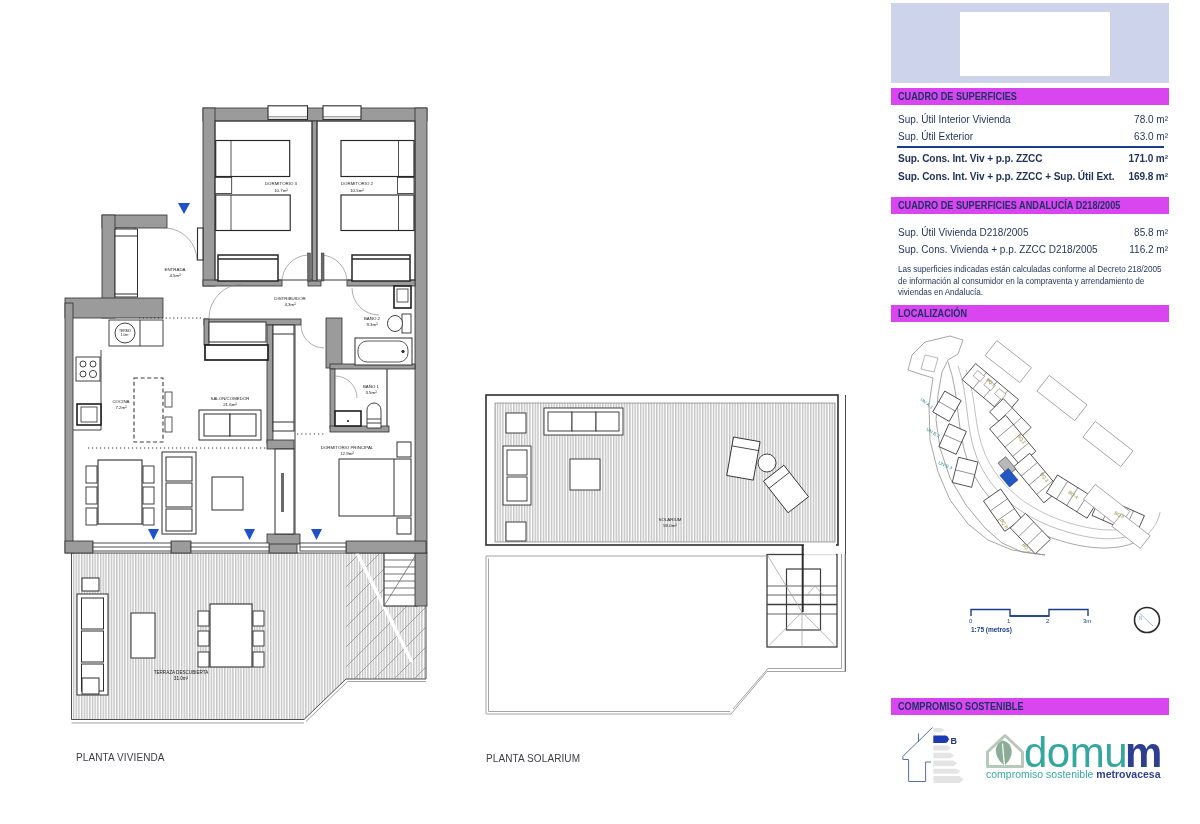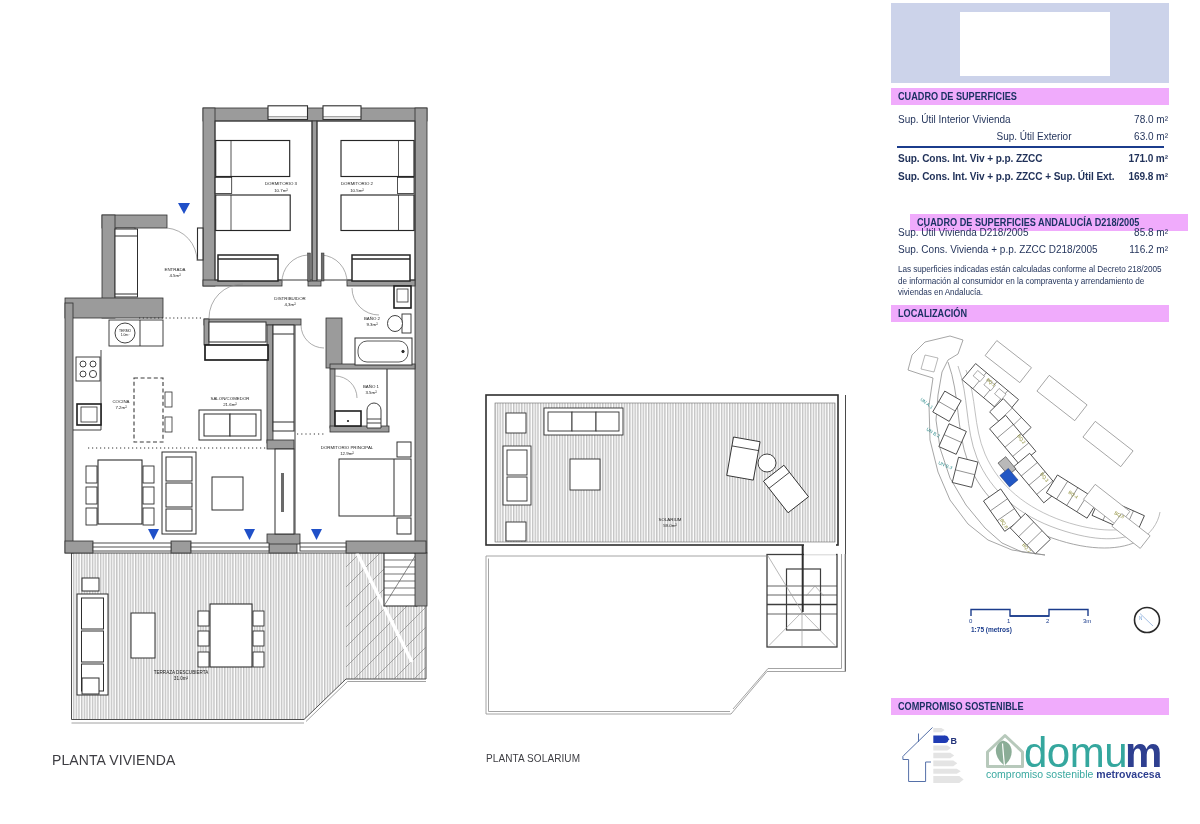--- a/index.html
+++ b/index.html
@@ -1,18 +1,18 @@
 <!DOCTYPE html>
 <html><head>
 <meta charset="utf-8">
 <style>
   html,body{margin:0;padding:0;background:#ffffff;width:1200px;height:824px;overflow:hidden;}
   body{font-family:"Liberation Sans", sans-serif;position:relative;}
   .abs{position:absolute;}
-  .hdrbar{position:absolute;left:891px;width:278px;height:17px;background:#f0abfc;color:#1c3263;
+  .hdrbar{position:absolute;left:891px;width:278px;height:17px;background:#d946ef;color:#1c3263;
           font-size:10.4px;font-weight:bold;line-height:17.5px;padding-left:7px;box-sizing:border-box;letter-spacing:0px;white-space:nowrap;}
   .row{position:absolute;left:898px;width:272px;font-size:10px;color:#1f3058;white-space:nowrap;}
   .hdrbar span{display:inline-block;transform:scaleX(0.88);transform-origin:0 50%;}
   .row.b{font-size:10.1px;letter-spacing:-0.1px;}
   .row .val{position:absolute;right:2px;top:0;margin-left:28px;}
   .b{font-weight:bold;}
 </style>
 </head>
 <body>
 
@@ -630,35 +630,35 @@
 <div>
 
 <div class="abs" style="left:891px;top:3px;width:278px;height:80px;background:#ccd3ea;"></div>
 
 <div class="abs" style="left:960px;top:12px;width:150px;height:64px;background:#ffffff;"></div>
 
 <div class="hdrbar" style="top:88px;"><span>CUADRO DE SUPERFICIES</span></div>
 
 <div class="row" style="top:114px;">Sup. Útil Interior Vivienda<span class="val">78.0 m²</span></div>
 
-<div class="row" style="top:131px;text-align:center;">Sup. Útil Exterior<span class="val">63.0 m²</span></div>
+<div class="row" style="top:131px;">Sup. Útil Exterior<span class="val">63.0 m²</span></div>
 
 <div class="abs" style="left:897px;top:146px;width:267px;height:2.4px;background:#1b3c8c;"></div>
 
 <div class="row b" style="top:153px;">Sup. Cons. Int. Viv + p.p. ZZCC<span class="val">171.0 m²</span></div>
 
 <div class="row b" style="top:171px;">Sup. Cons. Int. Viv + p.p. ZZCC + Sup. Útil Ext.<span class="val">169.8 m²</span></div>
 
-<div class="hdrbar" style="top:214px;margin-left:19px;"><span>CUADRO DE SUPERFICIES ANDALUCÍA D218/2005</span></div>
+<div class="hdrbar" style="top:197px;"><span>CUADRO DE SUPERFICIES ANDALUCÍA D218/2005</span></div>
 
 <div class="row" style="top:227px;">Sup. Útil Vivienda D218/2005<span class="val">85.8 m²</span></div>
 
 <div class="row" style="top:244px;">Sup. Cons. Vivienda + p.p. ZZCC D218/2005<span class="val">116.2 m²</span></div>
 
 <div class="row" style="top:264px;font-size:8.2px;line-height:11.5px;letter-spacing:-0.05px;">Las superficies indicadas están calculadas conforme al Decreto 218/2005<br>de información al consumidor en la compraventa y arrendamiento de<br>viviendas en Andalucía.</div>
 
 <div class="hdrbar" style="top:305px;"><span>LOCALIZACIÓN</span></div>
 
 <div class="hdrbar" style="top:698px;"><span>COMPROMISO SOSTENIBLE</span></div>
 </div>
 
-<div class="abs" style="left:52px;top:752px;font-size:14px;color:#3d3d42;letter-spacing:0.1px;">PLANTA VIVIENDA</div>
+<div class="abs" style="left:76px;top:752px;font-size:10px;color:#3d3d42;letter-spacing:0.1px;">PLANTA VIVIENDA</div>
 <div class="abs" style="left:486px;top:753px;font-size:10px;color:#3d3d42;letter-spacing:0.1px;">PLANTA SOLARIUM</div>
 
 </body></html>

